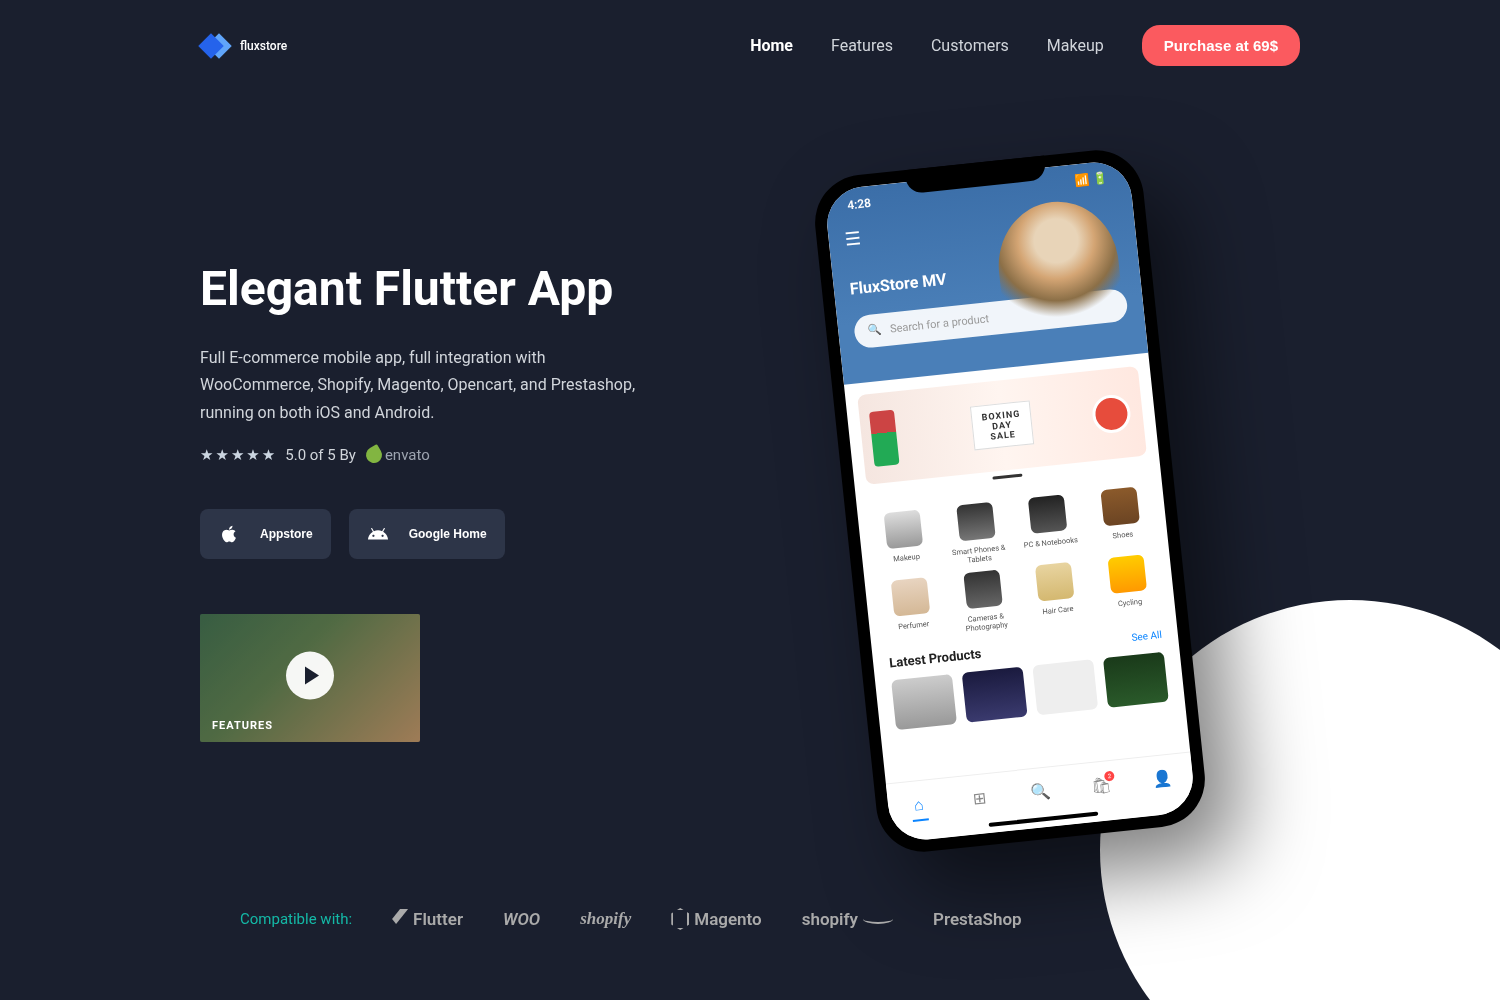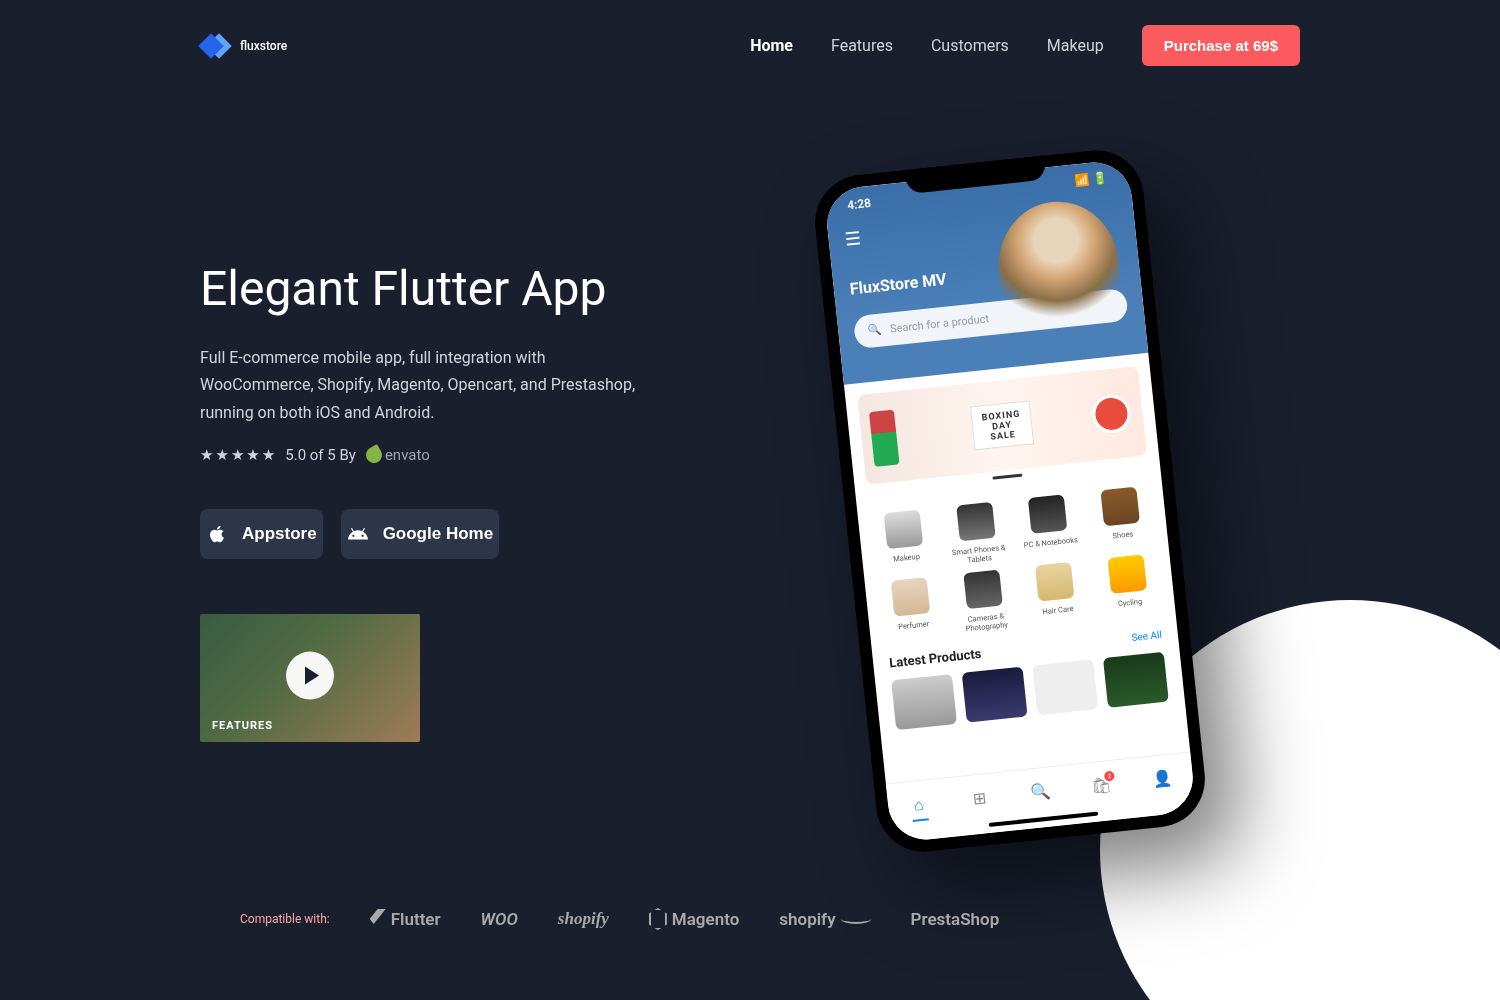--- a/index.html
+++ b/index.html
@@ -76,40 +76,40 @@
       cursor: pointer;
     }
     .nav-link.active {
       color: #fff;
       font-weight: 700;
     }
     .purchase-btn {
       background: #fb5a5f;
       color: #fff;
       padding: 12px 22px;
-      border-radius: 6px;
+      border-radius: 18px;
       font-size: 15px;
       font-weight: 600;
       border: none;
       cursor: pointer;
     }
     .hero {
       display: flex;
       padding: 60px 200px 0;
       gap: 60px;
       position: relative;
       z-index: 5;
     }
     .hero-left {
       flex: 0 0 460px;
       padding-top: 110px;
     }
     .hero-title {
       font-size: 48px;
-      font-weight: 400;
+      font-weight: 700;
       color: #fff;
       margin-bottom: 28px;
       line-height: 1.15;
     }
     .hero-desc {
       color: #d1d5db;
       font-size: 16px;
       line-height: 1.7;
       margin-bottom: 20px;
       max-width: 440px;
@@ -147,27 +147,27 @@
       transform: rotate(-30deg);
     }
     .store-buttons {
       display: flex;
       gap: 18px;
       margin-bottom: 55px;
     }
     .store-btn {
       background: #2d3548;
       color: #fff;
-      padding: 14px 6px;
+      padding: 14px 18px;
       border-radius: 8px;
       border: none;
       display: flex;
       align-items: center;
-      gap: 14px;
-      font-size: 17px;
+      gap: 20px;
+      font-size: 12px;
       font-weight: 600;
       cursor: pointer;
     }
     .store-icon {
       width: 22px;
       height: 22px;
       fill: #fff;
     }
     .video-thumbs {
       display: flex;
@@ -452,22 +452,22 @@
     .compat {
       position: absolute;
       bottom: 70px;
       left: 240px;
       display: flex;
       align-items: center;
       gap: 40px;
       z-index: 5;
     }
     .compat-label {
-      color: #fca5a5;
-      font-size: 12px;
+      color: #14b8a6;
+      font-size: 15px;
     }
     .compat-logo {
       color: #aaa;
       font-size: 17px;
       font-weight: 600;
       display: flex;
       align-items: center;
       gap: 5px;
     }
     .flutter-logo-icon {

